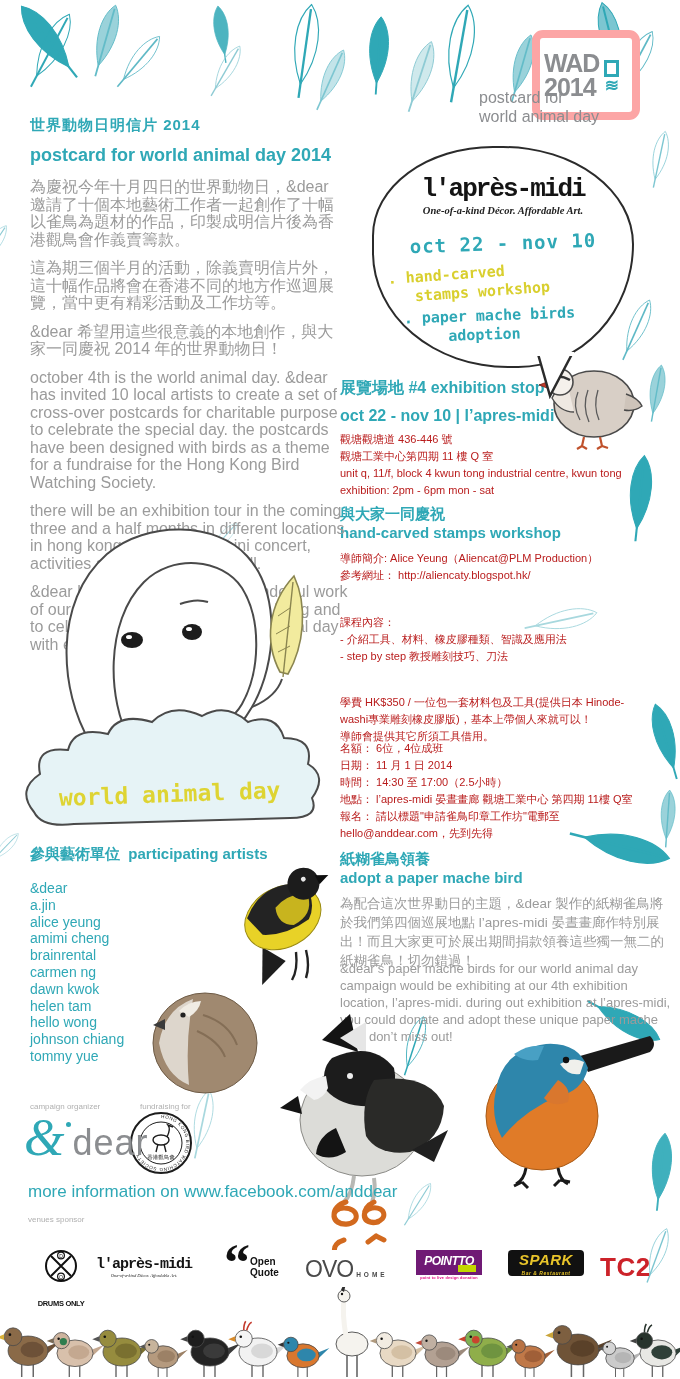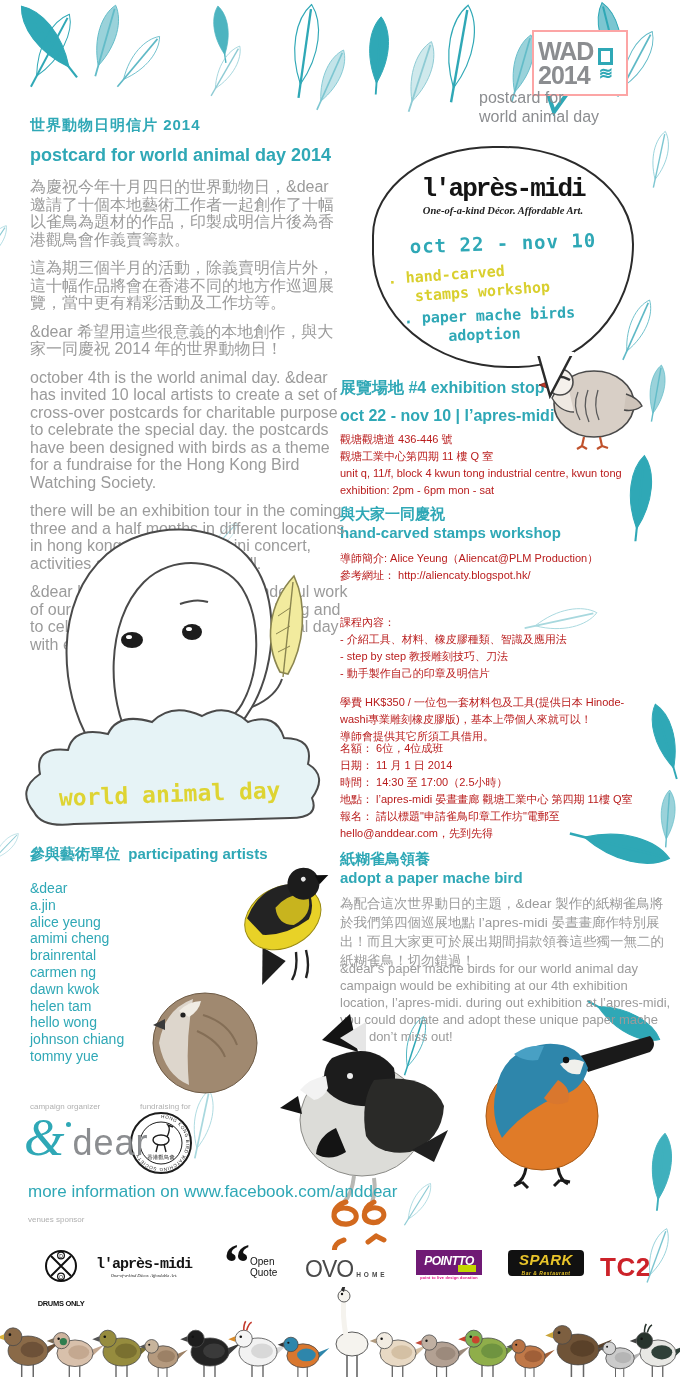--- a/index.html
+++ b/index.html
@@ -7,22 +7,22 @@
        font-family:"Liberation Sans",sans-serif;overflow:hidden;color:#9b9b9b}
   .abs{position:absolute}
 
   
   .title-zh{left:30px;top:116px;font-size:15px;font-weight:bold;color:#2fa8b6;letter-spacing:1px}
   .title-en{left:30px;top:145px;font-size:18px;font-weight:bold;color:#2fa8b6}
   .intro{left:30px;top:178px;width:318px;font-size:16px;line-height:17.5px;color:#9b9b9b}
   .intro p{margin:0 0 11px 0}
 
   
-  .wad-box{left:532px;top:30px;width:84px;height:58px;border:2px solid #fca5a5;border-radius:0;
-           background:#fff;display:flex;align-items:center;padding:2px 4px;z-index:3}
+  .wad-box{left:532px;top:30px;width:84px;height:58px;border:8px solid #fca5a5;border-radius:11px;
+           background:#fff;display:flex;align-items:center;padding:8px 4px;z-index:3}
   .wad-word{font-size:25px;font-weight:bold;color:#8b8d90;line-height:24px;letter-spacing:-1px;font-stretch:condensed}
   .wad-right{margin-left:5px;display:flex;flex-direction:column;align-items:center}
   .wad-stamp{width:9px;height:11px;border:3px solid #2fa8b6;margin-bottom:4px}
   .wad-waves{color:#2fa8b6;font-size:17px;font-weight:bold;line-height:10px}
   .wad-tail{left:541px;top:90px;z-index:2}
   .wad-caption{left:479px;top:88px;font-size:16px;line-height:19px;color:#8b8d90;z-index:3}
 
   
   .bubble{left:372px;top:146px;width:258px;height:218px;background:#fff;border:2.5px solid #2b2b2b;
           border-radius:48% 52% 46% 54% / 42% 46% 58% 54%;z-index:2;text-align:center}
@@ -72,21 +72,21 @@
   .logo-item{z-index:2}
   .drums{left:33px;top:1248px;text-align:center;width:56px}
   .drums-label{font-size:7.5px;font-weight:bold;color:#111;margin-top:15px;letter-spacing:-0.3px}
   .lam{left:96px;top:1256px;text-align:center}
   .lam-word{font-family:"Liberation Mono","DejaVu Sans Mono",monospace;font-weight:bold;
             font-size:15px;color:#141414;letter-spacing:-1px}
   .lam-tag{font-family:"Liberation Serif",serif;font-style:italic;font-size:4.5px;color:#222}
   .openquote{left:224px;top:1248px;display:flex;align-items:flex-start}
   .oq-marks{font-family:"Liberation Serif",serif;font-weight:bold;font-size:52px;color:#111;
             line-height:30px;letter-spacing:-6px}
-  .oq-text{font-size:10px;font-weight:normal;color:#111;line-height:11px;margin:8px 4px 0 6px}
+  .oq-text{font-size:10px;font-weight:bold;color:#111;line-height:11px;margin:8px 4px 0 6px}
   .ovo{left:305px;top:1256px;display:flex;align-items:baseline}
   .ovo-word{font-size:23px;color:#4a4a4a;letter-spacing:-1px;font-weight:normal}
   .ovo-sub{font-size:6.5px;color:#4a4a4a;letter-spacing:3px;margin-left:3px;font-weight:bold}
   .pointto{left:416px;top:1250px;width:66px;text-align:center}
   .pt-box{width:66px;height:25px;background:#701a75;color:#fff;font-weight:bold;font-style:italic;
           font-size:12px;line-height:22px;letter-spacing:-0.5px;position:relative}
   .pt-accent{position:absolute;right:6px;bottom:3px;width:18px;height:7px;background:#c3d600}
   .pt-sub{font-size:3.8px;color:#e6007e;font-weight:bold;margin-top:1px;letter-spacing:0.2px}
   .spark{left:508px;top:1250px;width:76px;text-align:center}
   .spark-box{width:76px;height:26px;background:#111;border-radius:4px;color:#e8c42a;font-weight:bold;
@@ -216,21 +216,20 @@
   <div>hand-carved stamps workshop</div>
 </div>
 <div class="abs rcol tutor g13">
     <div>導師簡介: Alice Yeung（Aliencat@PLM Production）</div>
     <div>參考網址：  http://aliencaty.blogspot.hk/</div>
   </div>
 <div class="abs rcol course g13">
     <div>課程內容：</div>
     <div>- 介紹工具、材料、橡皮膠種類、智識及應用法</div>
     <div>- step by step 教授雕刻技巧、刀法</div>
-    <div>- 動手製作自己的印章及明信片</div>
   </div>
 <div class="abs rcol fee g13">
     <div>學費 HK$350 / 一位包一套材料包及工具(提供日本 Hinode-</div>
     <div>washi專業雕刻橡皮膠版)，基本上帶個人來就可以！</div>
     <div>導師會提供其它所須工具借用。</div>
   </div>
 <div class="abs rcol details g13">
     <div>名額： 6位，4位成班</div>
     <div>日期： 11 月 1 日 2014</div>
     <div>時間： 14:30 至 17:00（2.5小時）</div>

